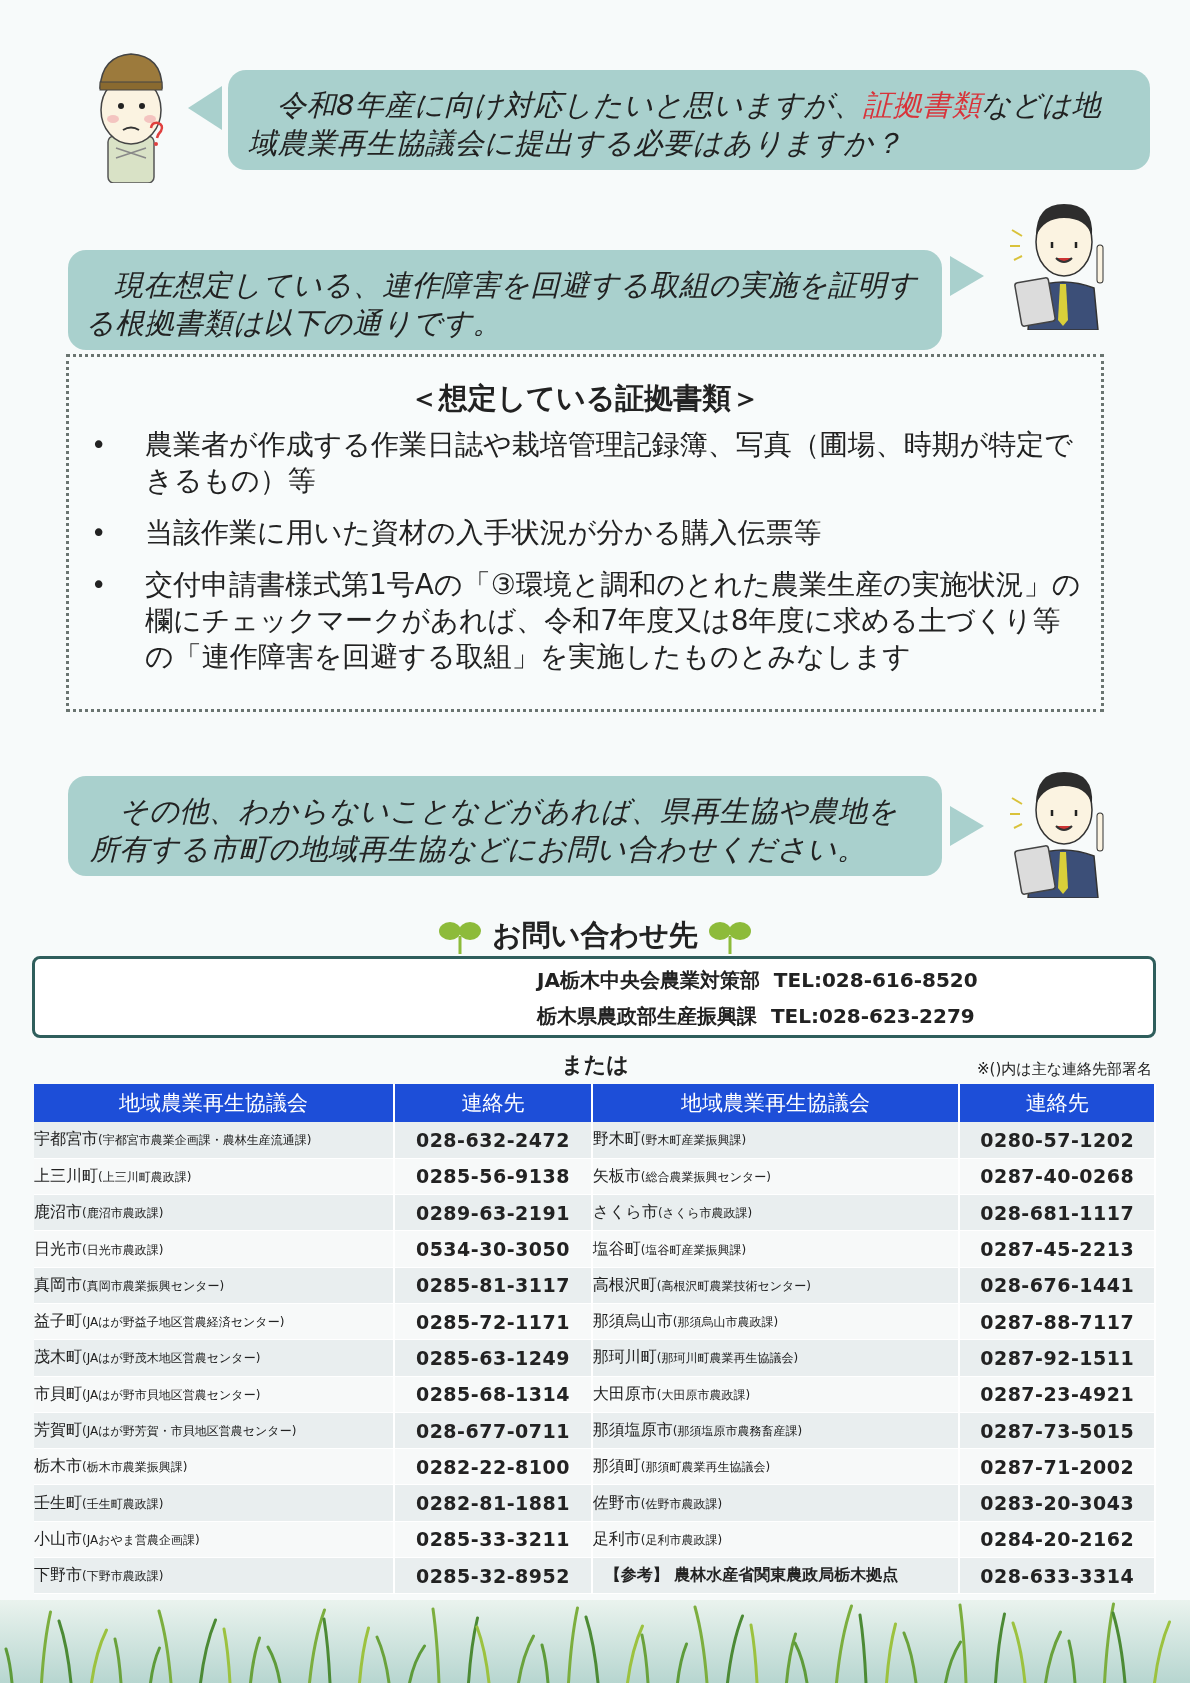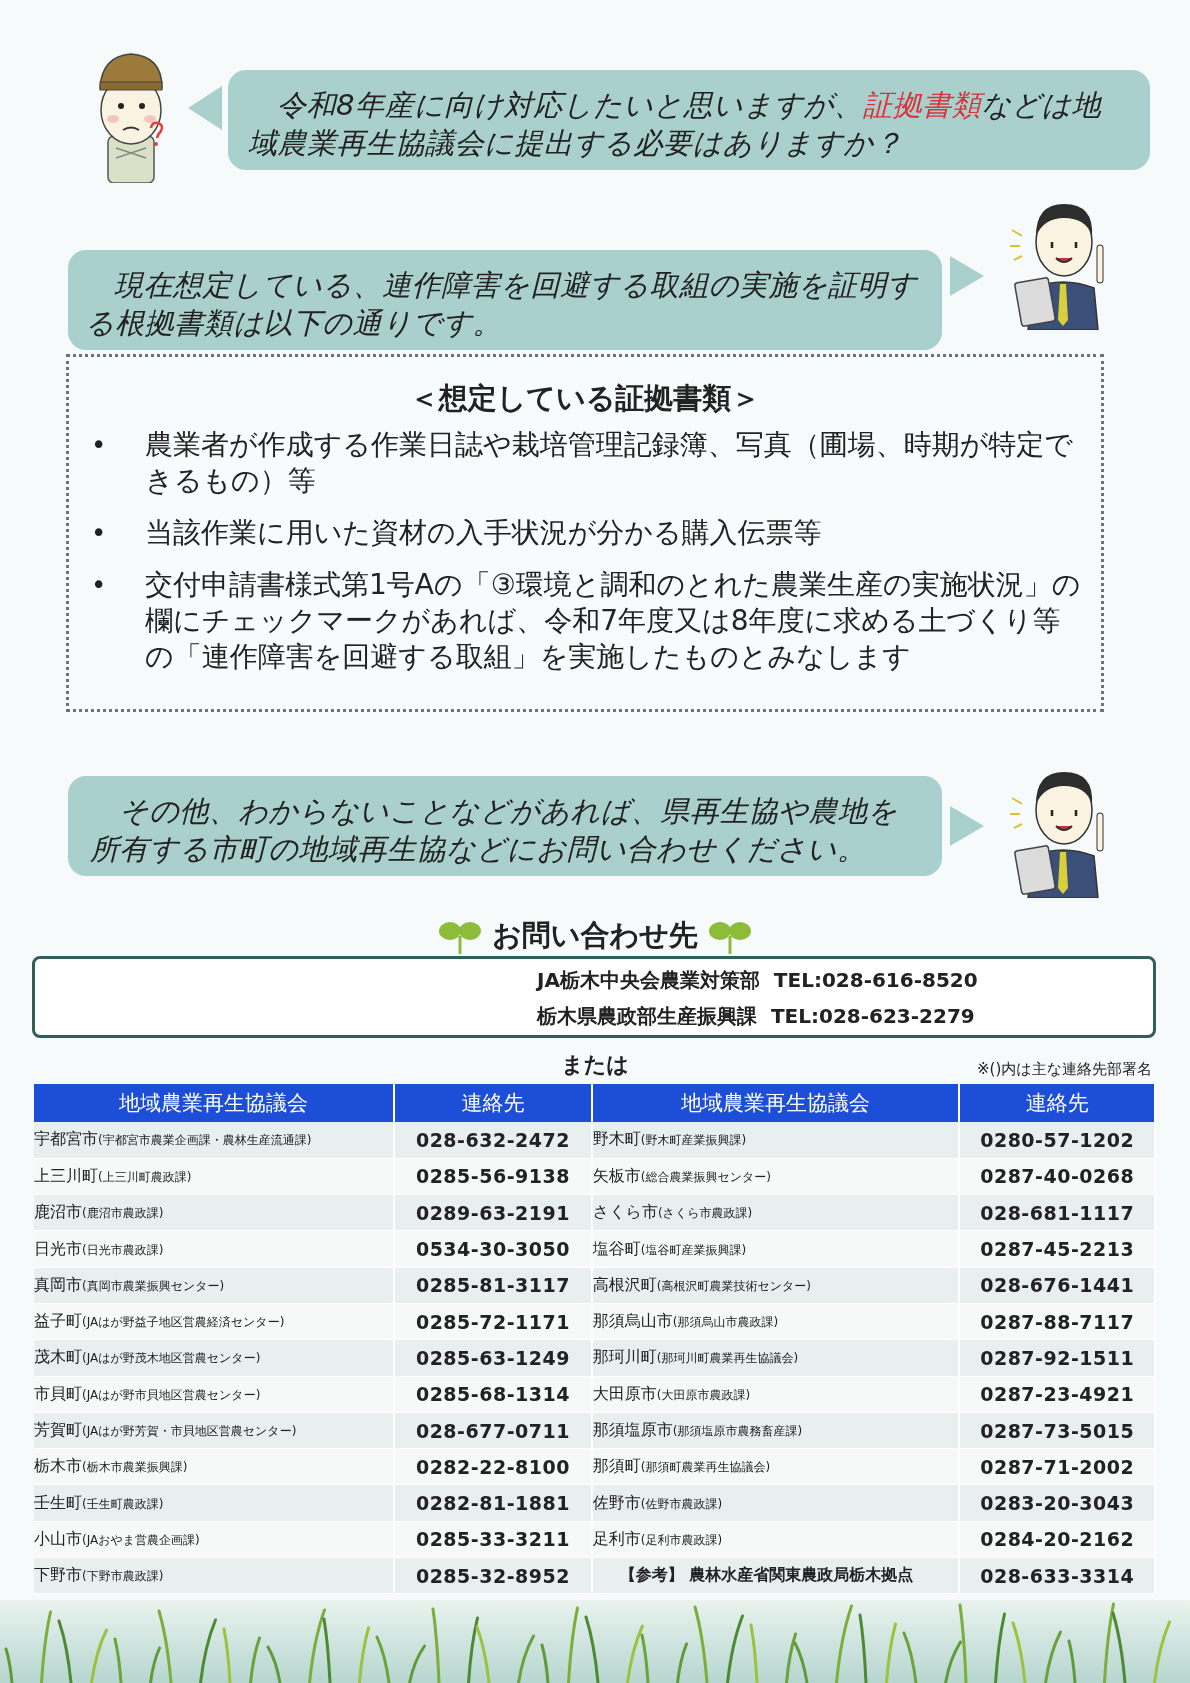--- a/index.html
+++ b/index.html
@@ -110,21 +110,21 @@
     height: 36.3px; font-size: 15px; color: #222;
     border-right: 2px solid #ffffff;
     border-bottom: 1px solid #ffffff;
   }
   .contact-table tr:nth-child(odd) td { background: #e9eeef; }
   .contact-table tr:nth-child(even) td { background: #f7f9f9; }
   .contact-table td.name { white-space: nowrap; }
   .contact-table td.name .main { font-size: 16px; }
   .contact-table td.name .sub { font-size: 12px; }
   .contact-table td.tel { text-align: center; font-size: 19px; letter-spacing: 0.5px; font-weight: bold; }
-  .contact-table td.ref { font-weight: bold; font-size: 16px; padding-left: 27px; }
+  .contact-table td.ref { font-weight: bold; font-size: 16px; padding-left: 12px; }
   .contact-table td.tel.bold { font-weight: bold; }
 
   
   .grass { position: absolute; left: 0; top: 1600px; width: 1190px; height: 83px; }
 </style>
 </head>
 <body>
 
 <svg class="char" style="left:86px;top:48px" width="90" height="135" viewBox="0 0 90 135">
   <rect x="22" y="88" width="46" height="47" rx="6" fill="#d9e2c6" stroke="#555" stroke-width="1.5"></rect>

